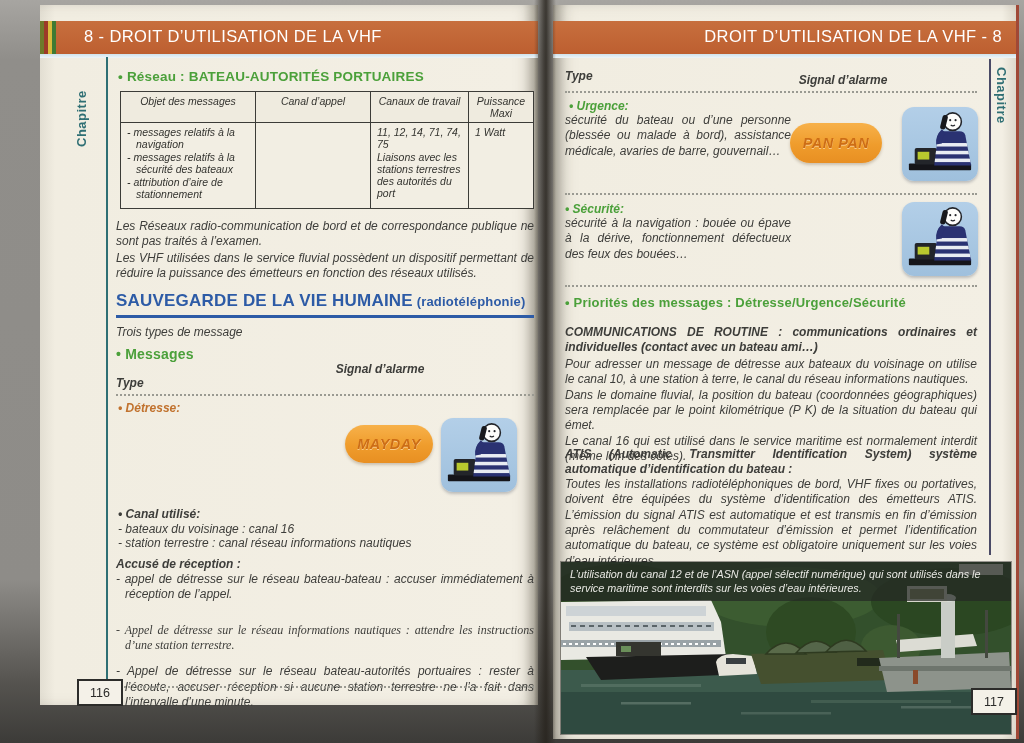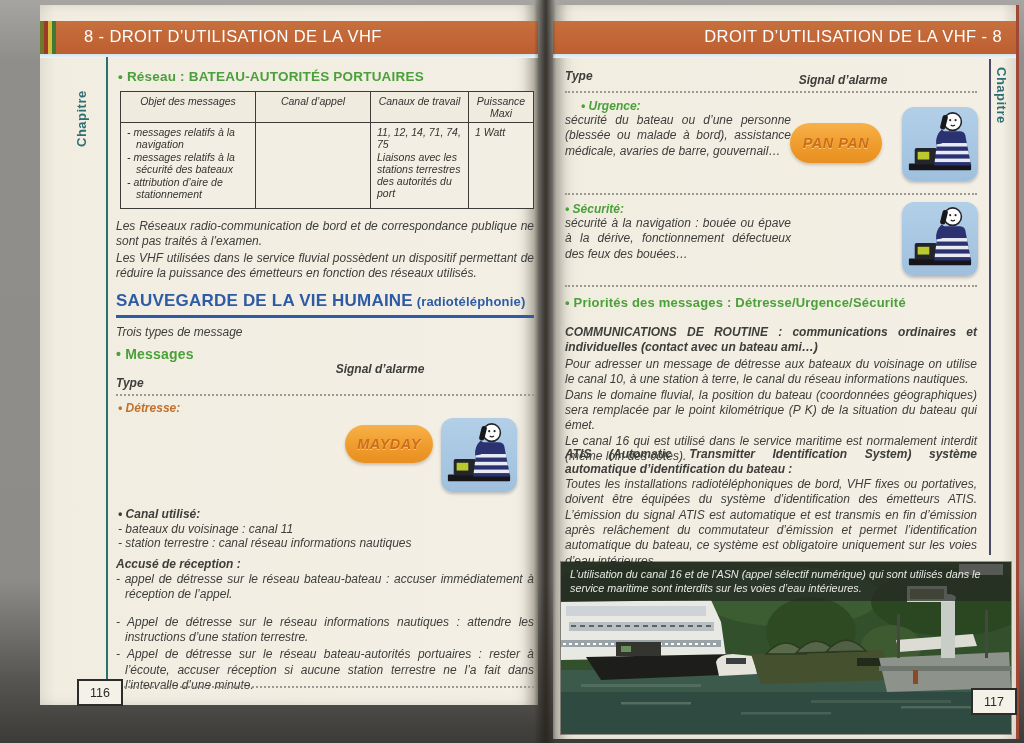--- a/index.html
+++ b/index.html
@@ -155,48 +155,48 @@
 
     <div class="abs label-orange" style="left:78px;top:396px;">• Détresse:</div>
     <div class="pill" style="left:305px;top:420px;width:88px;height:38px;">MAYDAY</div>
     <div class="op-tile" style="left:401px;top:413px;">
       <svg viewBox="0 0 74 72">
           <use href="#op-icon"></use>
         </svg>
     </div>
 
     <div class="abs it b body-txt" style="left:78px;top:502px;">• Canal utilisé:</div>
-    <div class="abs it body-txt" style="left:78px;top:517px;">- bateaux du voisinage : canal 11</div>
+    <div class="abs it body-txt" style="left:78px;top:517px;">- bateaux du voisinage : canal 16</div>
     <div class="abs it body-txt" style="left:78px;top:531px;">- station terrestre : canal réseau informations nautiques</div>
 
     <div class="abs it b body-txt" style="left:76px;top:552px;">Accusé de réception :</div>
     <div class="abs" style="left:76px;top:567px;width:418px;">
-      <div class="it just body-txt hang" style="margin-bottom:12px;">- appel de détresse sur le réseau bateau-bateau : accuser immédiatement à réception de l’appel.</div>
-      <div class="it just body-txt hang" style="margin-bottom:2px;">- Appel de détresse sur le réseau informations nautiques : attendre les instructions d’une station terrestre.</div>
+      <div class="it just body-txt hang" style="margin-bottom:20px;">- appel de détresse sur le réseau bateau-bateau : accuser immédiatement à réception de l’appel.</div>
+      <div class="it just body-txt hang" style="margin-bottom:11px;font-family:Liberation Serif, serif;">- Appel de détresse sur le réseau informations nautiques : attendre les instructions d’une station terrestre.</div>
       <div class="it just body-txt hang">- Appel de détresse sur le réseau bateau-autorités portuaires : rester à l’écoute, accuser réception si aucune station terrestre ne l’a fait dans l’intervalle d’une minute.</div>
     </div>
 
     <div class="dotted" style="left:76px;top:681px;width:418px;"></div>
     <div class="pagebox" style="left:37px;top:674px;">116</div>
   </div>
 
   <div class="page" id="page-right">
     <div class="header-band" style="top:16px;">
       <span class="htext" style="right:14px;">DROIT D’UTILISATION DE LA VHF - 8</span>
     </div>
     <div class="gloss-line" style="top:49px;"></div>
 
     <div class="vline" style="left:436px;top:54px;height:496px;background:#4a4a66;"></div>
     <div class="chapitre down abs" style="left:441px;top:62px;height:86px;">Chapitre</div>
 
     <div class="abs it b body-txt" style="left:12px;top:64px;">Type</div>
     <div class="abs it b body-txt" style="left:200px;top:68px;width:180px;text-align:center;">Signal d’alarme</div>
     <div class="dotted" style="left:12px;top:86px;width:412px;"></div>
 
-    <div class="abs label-green" style="left:28px;top:94px;">• Urgence:</div>
+    <div class="abs label-green" style="left:16px;top:94px;">• Urgence:</div>
     <div class="abs it just body-txt" style="left:12px;top:108px;width:226px;">sécurité du bateau ou d’une personne (blessée ou malade à bord), assistance médicale, avaries de barre, gouvernail…</div>
     <div class="pill" style="left:237px;top:118px;width:92px;height:40px;">PAN PAN</div>
     <div class="op-tile" style="left:349px;top:102px;">
       <svg viewBox="0 0 74 72">
           <use href="#op-icon"></use>
         </svg>
     </div>
     <div class="dotted" style="left:12px;top:188px;width:412px;"></div>
 
     <div class="abs label-green" style="left:12px;top:197px;">• Sécurité:</div>
@@ -262,20 +262,20 @@
         <rect x="349" y="27" width="34" height="10" fill="#8a8c6a"></rect>
         <rect x="398" y="2" width="44" height="11" fill="#d9d9d1"></rect>
         <rect x="336" y="52" width="3" height="44" fill="#44483f"></rect>
         <rect x="424" y="48" width="3" height="48" fill="#44483f"></rect>
         <rect x="352" y="108" width="5" height="14" fill="#8a4a2a"></rect>
 
         <rect x="60" y="140" width="70" height="2.5" fill="#7c8f84" opacity=".5"></rect>
         <rect x="180" y="150" width="90" height="2.5" fill="#647a6d" opacity=".5"></rect>
         <rect x="340" y="144" width="80" height="2.5" fill="#70837a" opacity=".5"></rect>
       </svg>
-      <div class="caption">L’utilisation du canal 16 et de l’ASN (appel sélectif numérique) qui sont utilisés dans le service maritime sont interdits sur les voies d’eau intérieures.</div>
+      <div class="caption">L’utilisation du canal 12 et de l’ASN (appel sélectif numérique) qui sont utilisés dans le service maritime sont interdits sur les voies d’eau intérieures.</div>
     </div>
     <div class="pagebox" style="left:418px;top:683px;">117</div>
   </div>
 
   <div class="gutter"></div>
   <div class="page-edge-right"></div>
 </div>
 
 </body></html>

